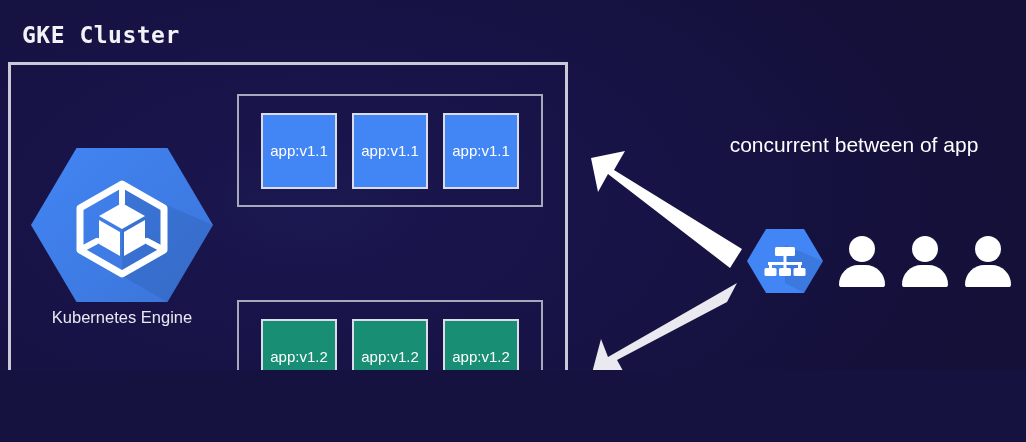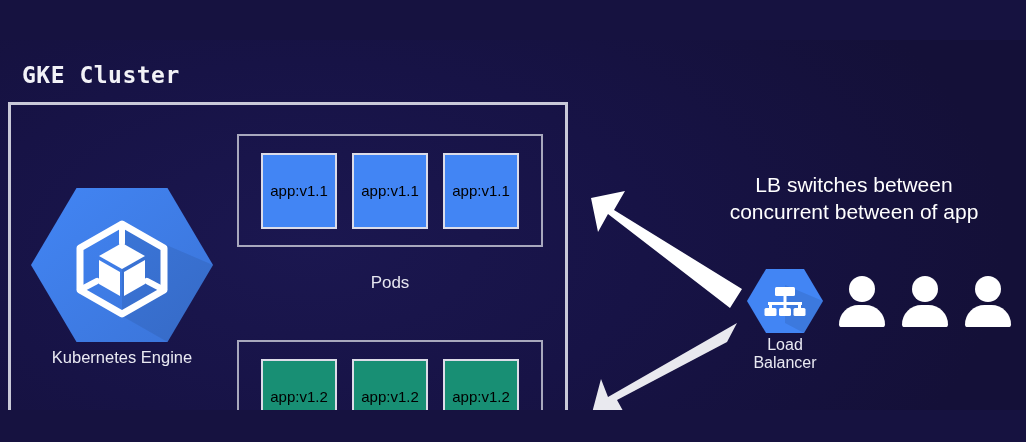--- a/index.html
+++ b/index.html
@@ -15,21 +15,20 @@
   }
 
   #stage {
     position: relative;
     width: 1026px;
     height: 370px;
     background:
       radial-gradient(ellipse 700px 380px at 30% 55%, #1b1750 0%, #171346 48%, #141038 100%),
       linear-gradient(180deg, #161244 0%, #141038 100%);
     overflow: hidden;
-    margin-top: 40px;
   }
 
   
   .cluster-title {
     position: absolute;
     left: 22px;
     top: 22px;
     font-family: "DejaVu Sans Mono", "Liberation Mono", monospace;
     font-size: 23px;
     font-weight: 700;
@@ -99,21 +98,21 @@
 
   .pod-box {
     width: 76px;
     height: 76px;
     box-sizing: border-box;
     border: 2px solid #dcdce8;
     display: flex;
     align-items: center;
     justify-content: center;
     font-size: 15px;
-    color: #000000;
+    color: #ffffff;
     white-space: nowrap;
   }
   .pod-box.v1 { background: #4285f4; }
   .pod-box.v2 { background: #188f74; }
 
   .pods-caption {
     position: absolute;
     left: 237px;
     top: 233px;
     width: 306px;
@@ -241,21 +240,20 @@
   </div>
 
   <div class="pods-group top">
     <div class="pods-row">
       <div class="pod-box v1">app:v1.1</div>
       <div class="pod-box v1">app:v1.1</div>
       <div class="pod-box v1">app:v1.1</div>
     </div>
   </div>
 
-  <div class="pods-caption">Pods</div>
 
   <div class="pods-group bottom">
     <div class="pods-row">
       <div class="pod-box v2">app:v1.2</div>
       <div class="pod-box v2">app:v1.2</div>
       <div class="pod-box v2">app:v1.2</div>
     </div>
   </div>
 
   <svg class="arrows">
@@ -263,21 +261,20 @@
     <g>
       <polygon points="730,268 742,249 614,170 625,151 591,158 598,192 608,174" fill="#ffffff"></polygon>
     </g>
 
     <g>
       <polygon points="737,283 727,302 617,360 627,378 592,373 601,339 608,357" fill="#e9e9ef"></polygon>
     </g>
   </svg>
 
   <div class="lb-caption">
-    <span>LB switches between</span>
     <span class="l2">concurrent between of app</span>
   </div>
 
   <div class="lb-node">
     <div class="lb-hex-wrap">
       <svg width="76" height="66" viewBox="0 0 76 66">
         <polygon points="19,1 57,1 76,33 57,65 19,65 0,33" fill="#4285f4"></polygon>
         <polygon points="38,17 76,33 57,65 38,55" fill="#000000" opacity="0.09"></polygon>
         <g fill="#ffffff">
           <rect x="28" y="19" width="20" height="9" rx="1.5"></rect>
@@ -285,24 +282,20 @@
           <rect x="21" y="34" width="34" height="3"></rect>
           <rect x="22" y="36" width="3" height="5"></rect>
           <rect x="36.5" y="36" width="3" height="5"></rect>
           <rect x="51" y="36" width="3" height="5"></rect>
           <rect x="17.5" y="40" width="12" height="8" rx="1.5"></rect>
           <rect x="32" y="40" width="12" height="8" rx="1.5"></rect>
           <rect x="46.5" y="40" width="12" height="8" rx="1.5"></rect>
         </g>
       </svg>
     </div>
-    <div class="lb-label">
-      <span>Load</span>
-      <span>Balancer</span>
-    </div>
   </div>
 
   <div class="users">
     <div class="user-icon">
       <div class="head"></div>
       <div class="body"></div>
     </div>
     <div class="user-icon">
       <div class="head"></div>
       <div class="body"></div>

